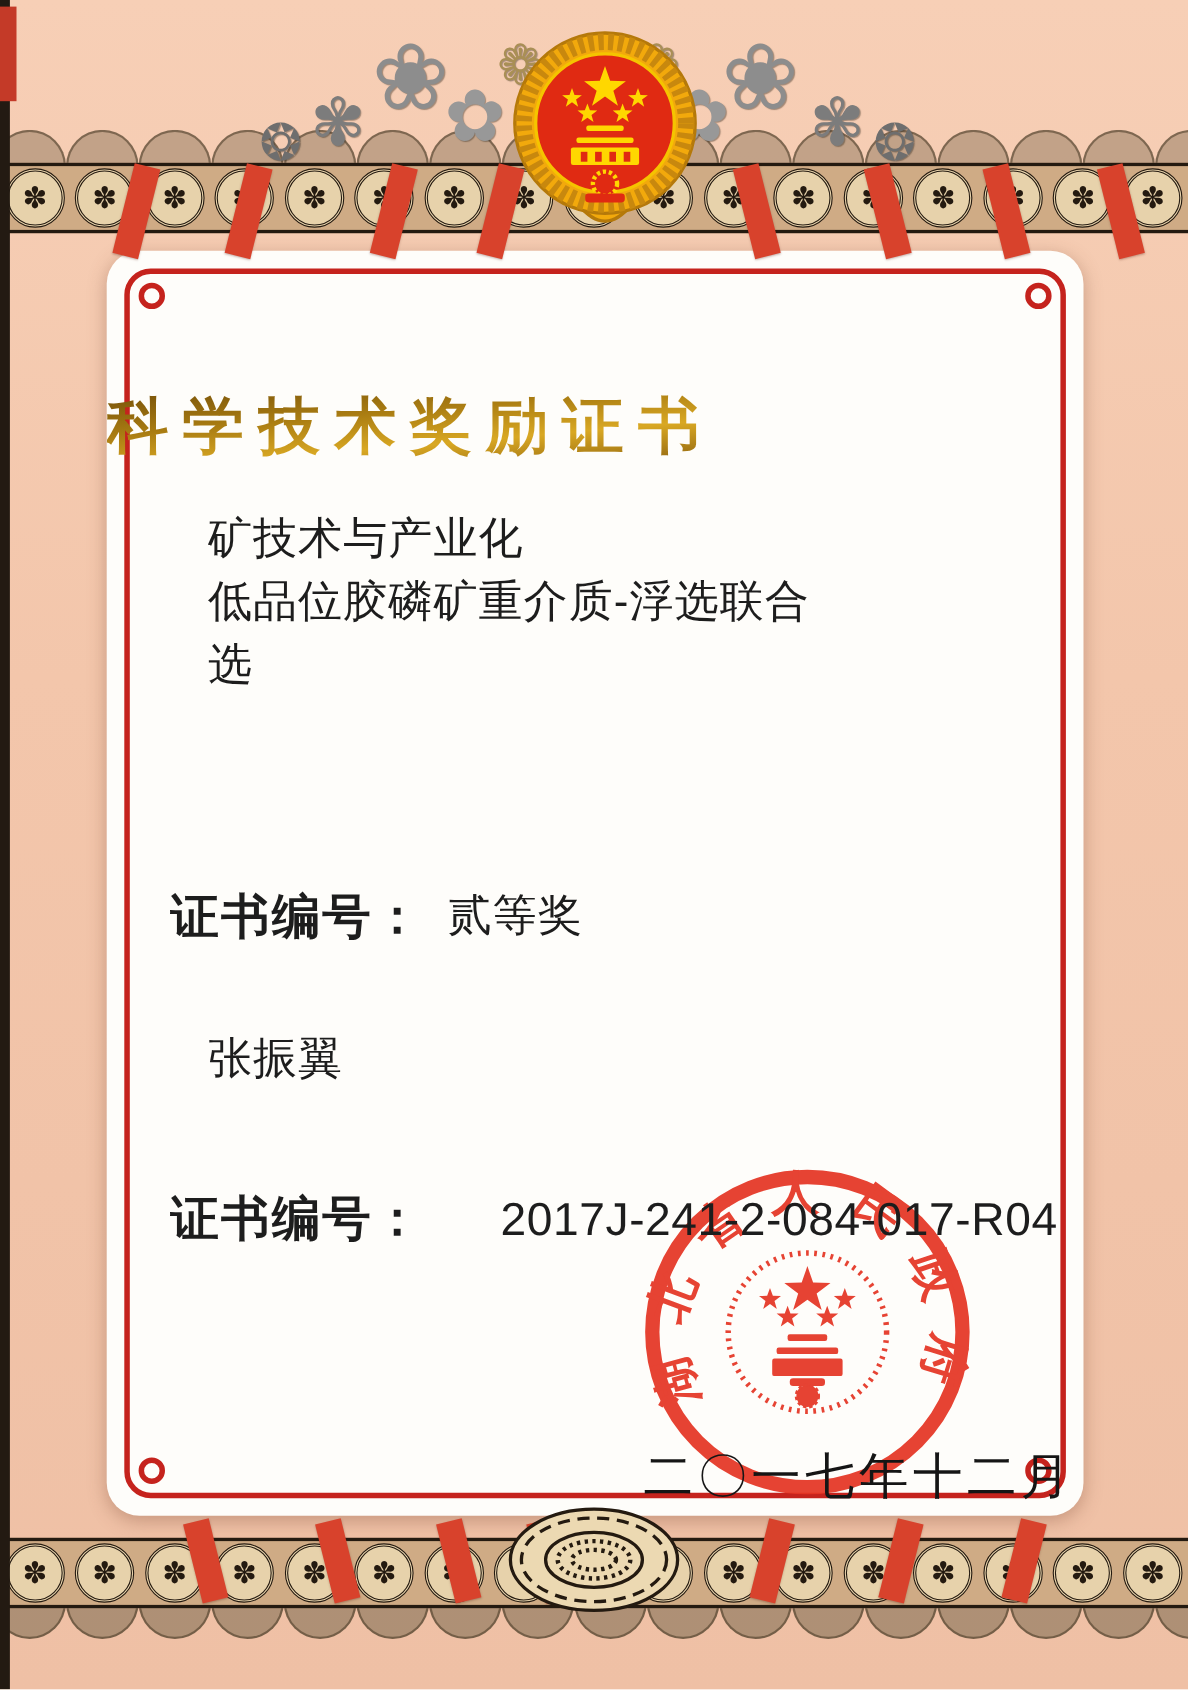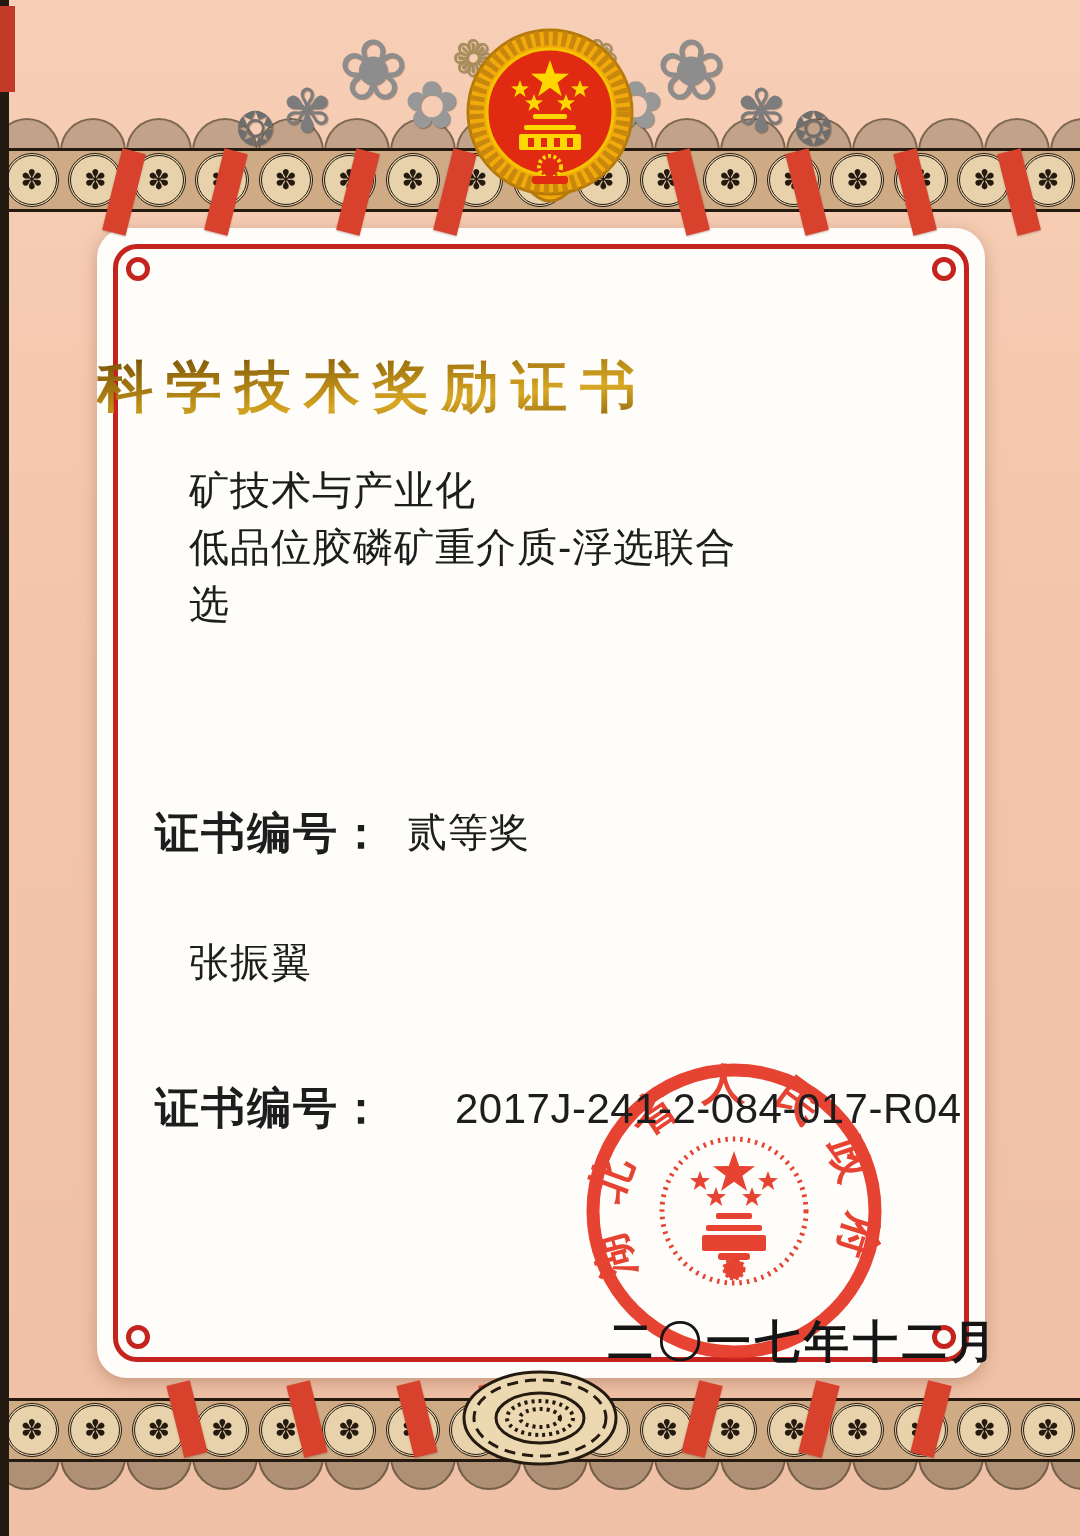--- a/index.html
+++ b/index.html
@@ -72,22 +72,22 @@
             line-height:57px;letter-spacing:1px;}
   .row .val span{display:block;}
   .r1{top:234px;} .r2{top:458px;} .r3{top:576px;} .r4{top:706px;}
   .r5{top:851px;z-index:6;gap:48px;}
   .r5 .val{font-family:"Liberation Sans",sans-serif;font-size:42px;
            letter-spacing:.5px;margin-top:1px;}
 
   .seal{position:absolute;left:578px;top:1055px;width:312px;height:312px;
         z-index:5;opacity:.93;}
 
-  .date{position:absolute;left:608px;top:1312px;width:330px;z-index:7;
-        text-align:center;font-size:45px;font-weight:700;letter-spacing:4px;
+  .date{position:absolute;left:585px;top:1312px;width:330px;z-index:7;
+        text-align:center;font-size:45px;font-weight:400;letter-spacing:4px;
         color:#151515;white-space:nowrap;}
 </style>
 </head>
 <body>
 
 <div class="page">
 
   <div class="scan-edge"></div>
   <div class="scan-mark"></div>
 

